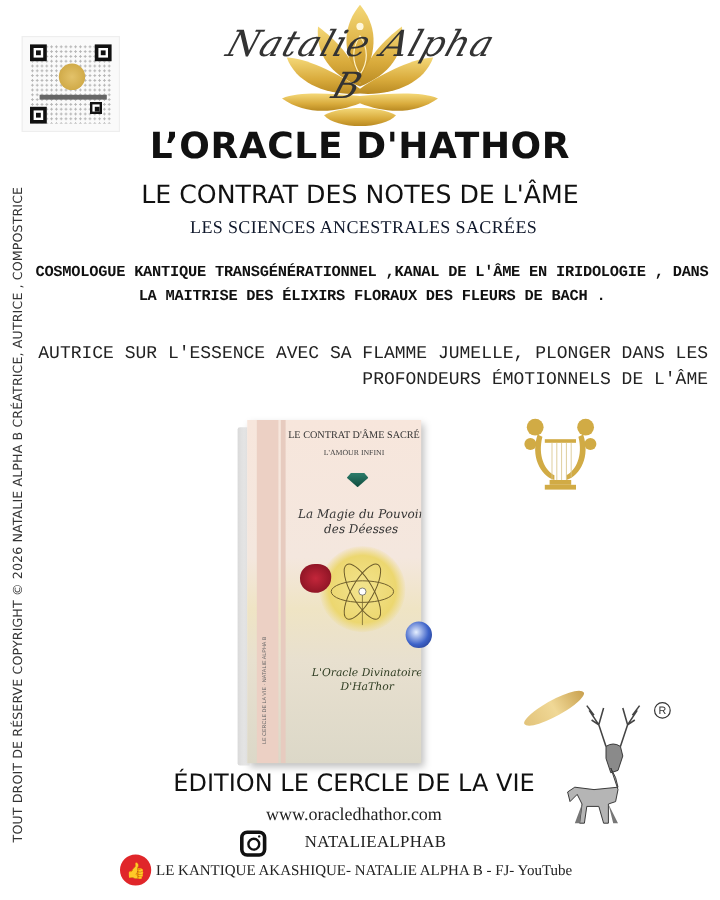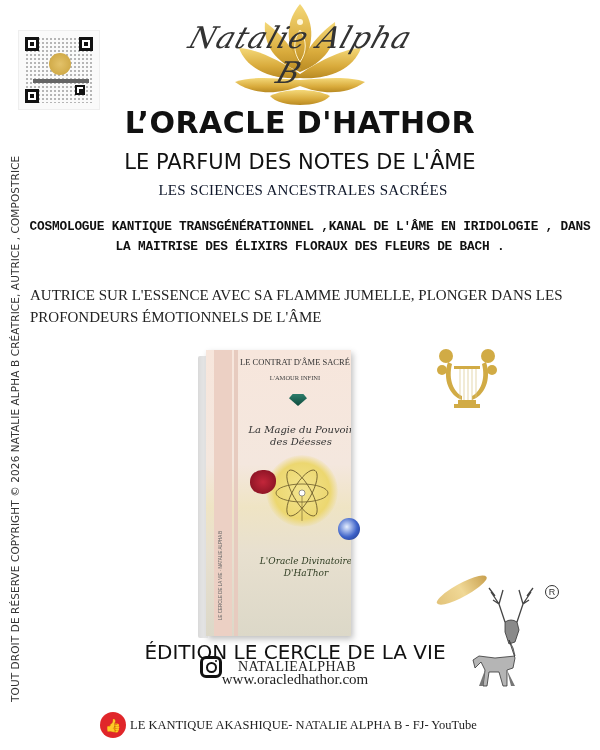--- a/index.html
+++ b/index.html
@@ -24,21 +24,21 @@
   .signature { left: 175px; top: 20px; width: 240px; text-align: center;
     font-family: "DejaVu Serif", serif; font-style: italic; font-size: 30px; color: #333; letter-spacing: 1px;
     transform: skewX(-18deg); }
 
   .title { left: 0; width: 600px; text-align: center; }
   .t1 { top: 105px; font-size: 30px; letter-spacing: .5px; color: #111; font-family: "DejaVu Sans", sans-serif; font-weight: bold; }
   .t2 { top: 150px; font-size: 21px; color: #111; font-family: "DejaVu Sans", sans-serif; }
   .t3 { top: 182px; font-size: 15px; color: #0f172a; font-family: "Liberation Serif", serif; letter-spacing: .3px; padding-left: 6px; }
 
   .desc1 { left: 25px; top: 217px; width: 570px; text-align: center; font-weight: bold; font-size: 12.8px; line-height: 20px; font-family: Liberation Mono, monospace; letter-spacing: -.2px; }
-  .desc2 { left: 30px; top: 284px; width: 560px; text-align: left; font-size: 15px; line-height: 22px; font-family: Liberation Serif, serif; color: #222; }
+  .desc2 { left: 30px; top: 284px; width: 560px; text-align: right; font-size: 15px; line-height: 22px; font-family: Liberation Mono, monospace; color: #222; }
 
   .vertical { left: 6px; top: 232px; width: 18px; height: 470px; }
   .vertical span { position: absolute; left: 0; top: 0; white-space: nowrap; font-size: 10.5px; color: #333;
     transform-origin: 0 0; transform: translate(3px, 470px) rotate(-90deg); letter-spacing: .1px; font-family: "DejaVu Sans", sans-serif; }
 
   
   .book { left: 198px; top: 350px; width: 150px; height: 290px; padding-left: 12px; }
   .book .spine { position: absolute; left: 0; top: 6px; width: 10px; height: 282px; background: linear-gradient(90deg,#d9d9d9,#f2f2f2); border-radius: 2px 0 0 2px; }
   .book .cover { position: absolute; left: 8px; top: 0; width: 145px; height: 286px;
     background: linear-gradient(180deg,#f7e6dc 0%, #f4e7de 40%, #efe4c4 55%, #e8e0cf 70%, #dcd8c8 100%);
@@ -56,21 +56,21 @@
   .book .script2 { position: absolute; left: 50px; top: 205px; width: 100px; text-align: center; font-family: "DejaVu Serif", serif; font-style: italic; font-size: 9px; color: #2f3d22; line-height: 12px; }
   .book .foot { position: absolute; left: 36px; top: 270px; width: 115px; text-align: center; font-family: "Liberation Serif", serif; font-size: 7.5px; color: #333; margin-top: 28px; }
   .book .spinetxt { position: absolute; left: 12px; top: 270px; white-space: nowrap; font-size: 4.5px; color: #666; transform-origin: 0 0; transform: rotate(-90deg); }
 
   
   .lyre { left: 436px; top: 346px; width: 62px; height: 66px; }
 
   
   .edition { left: 0; top: 640px; width: 590px; text-align: center; font-size: 20px; font-family: "DejaVu Sans", sans-serif; color: #111; }
   .web { left: 0; top: 671px; width: 590px; text-align: center; font-size: 15px; font-family: "Liberation Serif", serif; color: #222; }
-  .insta-row { left: 200px; top: 654px; height: 26px; display: flex; align-items: center; gap: 16px; text-align: right; }
+  .insta-row { left: 200px; top: 690px; height: 26px; display: flex; align-items: center; gap: 32px; text-align: right; }
   .insta-icon { width: 22px; height: 22px; border: 3px solid #111; border-radius: 6px; position: relative; }
   .insta-icon::before { content: ""; position: absolute; left: 3px; top: 3px; width: 7px; height: 7px; border: 2.5px solid #111; border-radius: 50%; }
   .insta-icon::after { content: ""; position: absolute; right: 2px; top: 1px; width: 2px; height: 2px; background: #111; border-radius: 50%; }
   .insta-label { font-family: "Liberation Serif", serif; font-size: 14px; color: #222; letter-spacing: .3px; }
   .yt-row { left: 100px; top: 711px; height: 28px; display: flex; align-items: center; gap: 4px; }
   .like-icon { width: 26px; height: 26px; border-radius: 50%; background: #e0262a; display: flex; align-items: center; justify-content: center; color: #fff; font-size: 13px; }
   .yt-label { font-family: "Liberation Serif", serif; font-size: 12.5px; color: #222; }
 
   
   .feather { left: 438px; top: 598px; width: 56px; height: 14px; background: linear-gradient(90deg,#e2c37a,#f0d896,#c9a14f); border-radius: 50% 90% 50% 90%; transform: rotate(-32deg); transform-origin: left center; }
@@ -106,21 +106,21 @@
   <path d="M75 80 C50 78 25 76 10 82 C30 96 55 94 75 86Z" fill="url(#g1)"></path>
   <path d="M75 80 C100 78 125 76 140 82 C120 96 95 94 75 86Z" fill="url(#g1)"></path>
   <path d="M45 96 C60 88 90 88 105 96 C95 108 55 108 45 96Z" fill="url(#g1)"></path>
   <circle cx="75" cy="22" r="3" fill="#fff7da"></circle>
   <path d="M75 30 C82 40 82 52 75 62 C68 52 68 40 75 30Z" fill="none" stroke="#fff3c8" stroke-width="1"></path>
 </svg>
 
 <div class="abs signature">Natalie Alpha B</div>
 
 <div class="abs title t1">L’ORACLE D'HATHOR</div>
-<div class="abs title t2">LE PARFUM DES NOTES DE L'ÂME</div>
+<div class="abs title t2">LE CONTRAT DES NOTES DE L'ÂME</div>
 <div class="abs title t3">LES SCIENCES ANCESTRALES SACRÉES</div>
 
 <div class="abs desc1">COSMOLOGUE  KANTIQUE TRANSGÉNÉRATIONNEL ,KANAL DE L'ÂME EN IRIDOLOGIE , DANS LA MAITRISE DES ÉLIXIRS FLORAUX  DES FLEURS DE BACH .</div>
 <div class="abs desc2">AUTRICE SUR L'ESSENCE AVEC SA FLAMME JUMELLE, PLONGER DANS LES PROFONDEURS ÉMOTIONNELS DE L'ÂME</div>
 
 <div class="abs vertical">
   <span>TOUT DROIT DE RÉSERVE COPYRIGHT © 2026 NATALIE ALPHA B CRÉATRICE, AUTRICE , COMPOSTRICE</span>
 </div>
 
 <div class="abs book">

